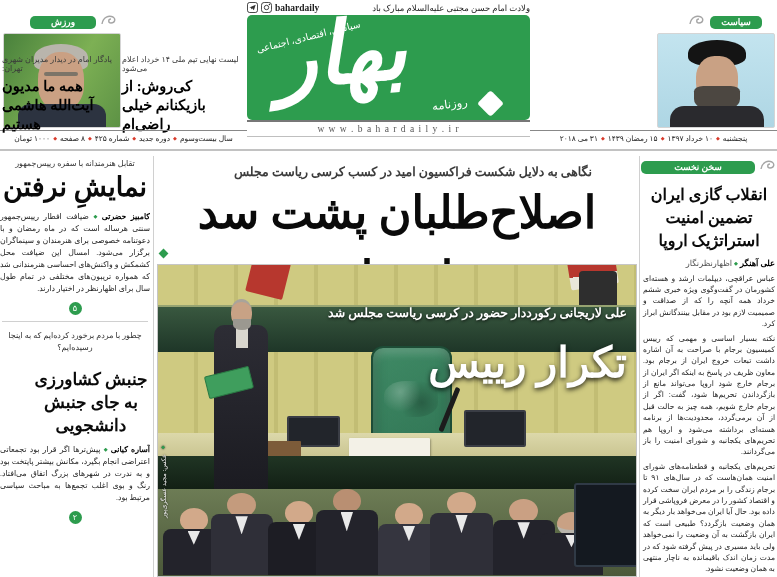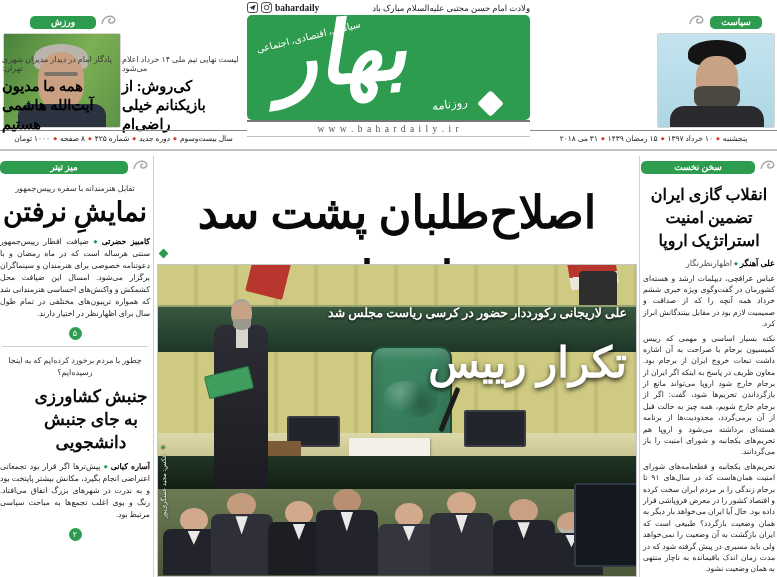--- a/index.html
+++ b/index.html
@@ -72,21 +72,21 @@
   .main-divider { position:absolute; left:0; top:149px; width:777px; height:2px; background:#c2c2c2; }
   .vdiv { position:absolute; top:156px; width:1px; height:421px; background:#d0d0d0; }
   .vdiv-left { left:153px; } .vdiv-right { left:639px; }
   
   .col-left { position:absolute; left:0; top:158px; width:150px; height:419px; direction:rtl;
     text-align:center; overflow:hidden; }
   .sec-row { display:flex; align-items:center; gap:4px; margin-bottom:7px; }
   .sec-row .sec-label { flex:1; }
   .kicker-s { font-size:8px; color:#333; line-height:1.4; margin-bottom:2px; }
   .head-xl { font-size:27px; font-weight:900; color:#0a0a0a; line-height:1.25; margin:2px 0 6px; }
-  .head-lg { font-size:17px; font-weight:900; color:#0a0a0a; line-height:1.35; margin:8px 0 6px;padding-left:32px; }
+  .head-lg { font-size:17px; font-weight:900; color:#0a0a0a; line-height:1.35; margin:16px 0 6px;padding-left:32px; }
   .lead { font-size:7.8px; color:#222; line-height:1.55; text-align:justify; }
   .lead b { color:#000; }
   .lead b::after { content:"◆"; color:#2d9c4e; font-size:5px; margin:0 2px; vertical-align:1px; }
   .pagemark { width:13px; height:13px; background:#2d9c4e; border-radius:50%; color:#fff;
     font-size:8px; line-height:13px; text-align:center; margin:7px auto 6px; }
   .art-divider { border:none; border-top:1px solid #d0d0d0; margin:4px 2px 8px; }
   
   .col-right { position:absolute; left:641px; top:158px; width:136px; height:419px; direction:rtl;
     overflow:hidden; }
   .fw-title { font-size:16px; font-weight:900; color:#0a0a0a; text-align:center;
@@ -261,28 +261,20 @@
     <span>۱۵ رمضان ۱۴۳۹</span>
     <span>۳۱ می ۲۰۱۸</span>
   </div>
 
   <div class="main-divider"></div>
   <div class="vdiv vdiv-left"></div>
   <div class="vdiv vdiv-right"></div>
 
   <div class="col-left">
     <article>
-      <div class="sec-row">
-        <span class="orn-icon">
-          <svg width="18" height="14" viewBox="0 0 18 14">
-              <path d="M2 11 C3 4 9 2 13 4 C16 6 15 10 11 10 C8 10 8 6 11 6" fill="none" stroke="#888" stroke-width="1.4"></path>
-            </svg>
-        </span>
-        <div class="sec-label">میز تیتر</div>
-      </div>
       <div class="kicker-s">تقابل هنرمندانه با سفره رییس‌جمهور</div>
       <h2 class="head-xl">نمایشِ نرفتن</h2>
       <p class="lead"><b>کامبیز حضرتی</b><span>ضیافت افطار رییس‌جمهور سنتی هرساله است که در ماه رمضان و با دعوتنامه خصوصی برای هنرمندان و سینماگران برگزار می‌شود. امسال این ضیافت محل کشمکش و واکنش‌های احساسی هنرمندانی شد که همواره تریبون‌های مختلفی در تمام طول سال برای اظهارنظر در اختیار دارند.</span></p>
       <div class="pagemark">۵</div>
     </article>
     <hr class="art-divider">
     <article>
       <div class="kicker-s">چطور با مردم برخورد کرده‌ایم که به اینجا رسیده‌ایم؟</div>
       <h2 class="head-lg">جنبش کشاورزی به جای جنبش دانشجویی</h2>
       <p class="lead"><b>آساره کیانی</b><span>پیش‌ترها اگر قرار بود تجمعاتی اعتراضی انجام بگیرد، مکانش بیشتر پایتخت بود و به ندرت در شهرهای بزرگ اتفاق می‌افتاد. رنگ و بوی اغلب تجمع‌ها به مباحث سیاسی مرتبط بود.</span></p>
@@ -307,20 +299,21 @@
     <div class="fw-byline">
       <b>علی آهنگر</b><span>اظهارنظر‌نگار</span>
     </div>
     <p class="fw-body">عباس عراقچی، دیپلمات ارشد و هسته‌ای کشورمان در گفت‌وگوی ویژه خبری ششم خرداد همه آنچه را که از صداقت و صمیمیت لازم بود در مقابل بینندگانش ابراز کرد.</p>
     <p class="fw-body">نکته بسیار اساسی و مهمی که رییس کمیسیون برجام با صراحت به آن اشاره داشت تبعات خروج ایران از برجام بود. معاون ظریف در پاسخ به اینکه اگر ایران از برجام خارج شود اروپا می‌تواند مانع از بازگرداندن تحریم‌ها شود، گفت: اگر از برجام خارج شویم، همه چیز به حالت قبل از آن برمی‌گردد، محدودیت‌ها از برنامه هسته‌ای برداشته می‌شود و اروپا هم تحریم‌های یکجانبه و شورای امنیت را باز می‌گردانند.</p>
     <p class="fw-body">تحریم‌های یکجانبه و قطعنامه‌های شورای امنیت همان‌هاست که در سال‌های ۹۱ تا برجام زندگی را بر مردم ایران سخت کرده و اقتصاد کشور را در معرض فروپاشی قرار داده بود. حال آیا ایران می‌خواهد بار دیگر به همان وضعیت بازگردد؟ طبیعی است که ایران بازگشت به آن وضعیت را نمی‌خواهد ولی باید مسیری در پیش گرفته شود که در مدت زمان اندک باقیمانده به ناچار منتهی به همان وضعیت نشود.</p>
     <p class="fw-body">سوی دیگر ماجرا در این برهه حساس اتحادیه اروپاست. اتحادیه‌ای که بنا به اظهار خانم موگرینی انگیزه‌اش برای حفظ برجام امنیتی است نه مالی. از این گفته خانم موگرینی که بیانگر دغدغه‌های راهبردی اروپاست و پس از نشست هفتم خرداد وزیران خارجه ۲۸ کشور این اتحادیه بیان شد، برداشت‌ها و بهره‌برداری‌های عمیق‌تری می‌توان داشت. به عبارت دیگر، باید به زمینه آسیب‌پذیری استراتژیک اروپا که همانا امنیت انرژی است توجه خاص و ویژه‌ای داشته باشیم.</p>
 
   </div>
 
+  <div class="main-kicker">نگاهی به دلایل شکست فراکسیون امید در کسب کرسی ریاست مجلس</div>
   <h1 class="main-headline">اصلاح‌طلبان پشت سد اعتماد</h1>
   <div class="main-diamond"></div>
 
   <div class="photo-main">
     <div class="ph-wall"></div>
     <div class="ph-flag-left"></div>
     <div class="ph-flag-right"></div>
     <div class="ph-chair-tr"></div>
     <div class="ph-counter"></div>
     <div class="ph-chair-back">

